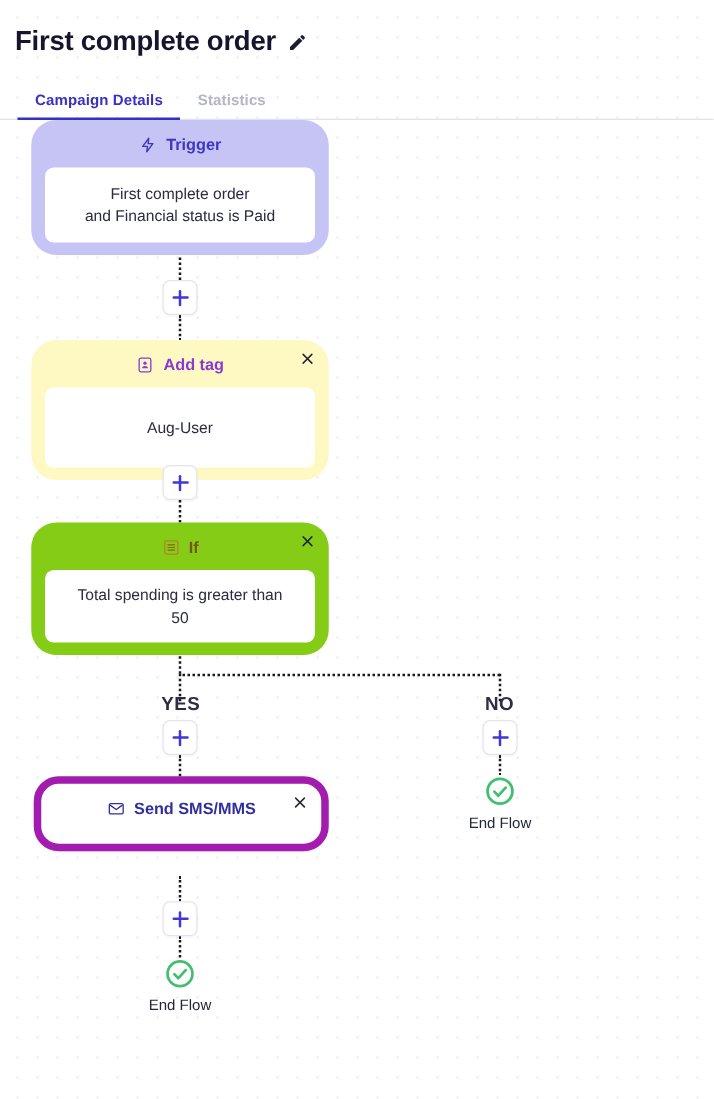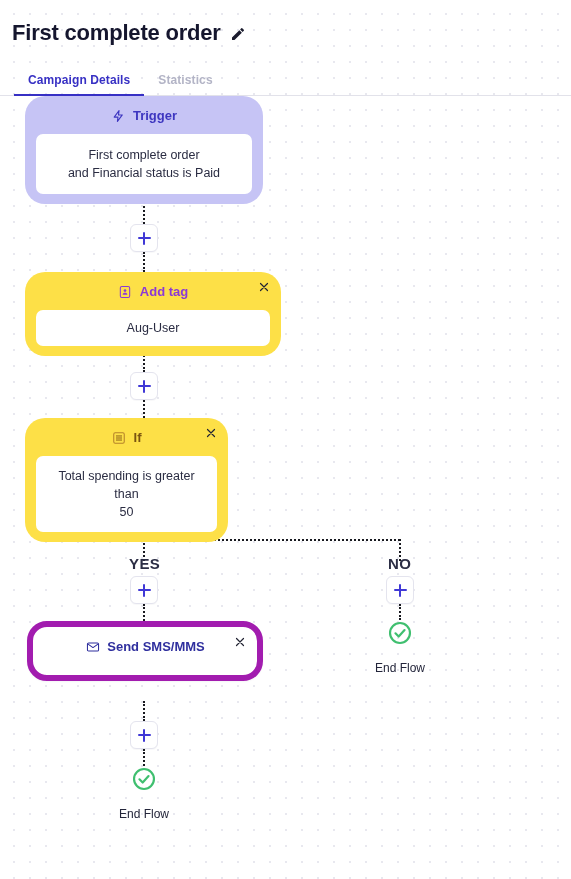--- a/index.html
+++ b/index.html
@@ -118,21 +118,21 @@
     justify-content: center;
     width: 15px; height: 15px;
   }
   .node-body {
     background: #ffffff;
     border-radius: 7px;
     text-align: center;
     font-size: 12.5px;
     color: #2a2c42;
     line-height: 1.45;
-    padding: 9px 10px;
+    padding: 23px 10px;
   }
   .node-close {
     position: absolute;
     top: 7px; right: 9px;
     width: 16px; height: 16px;
     display: flex;
     align-items: center;
     justify-content: center;
     cursor: pointer;
     color: #232433;
@@ -142,29 +142,29 @@
   .node-trigger {
     left: 25px; top: 0px;
     width: 238px;
     background: #c6c4f5;
   }
   .node-trigger .node-head { color: #3d36c0; }
   .node-trigger .node-body { padding: 12px 10px; }
 
   .node-addtag {
     left: 25px; top: 176px;
-    width: 256px;
-    background: #fde047;
+    width: 238px;
+    background: #fef9c3;
   }
   .node-addtag .node-head { color: #8b39d6; }
 
   .node-if {
     left: 25px; top: 322px;
-    width: 203px;
-    background: #fde047;
+    width: 238px;
+    background: #84cc16;
   }
   .node-if .node-head { color: #7a5410; }
   .node-if .node-body { padding: 11px 10px; }
 
   .node-sms {
     left: 27px; top: 525px;
     width: 236px;
     background: #ffffff;
     border: 6px solid #a21caf;
     box-shadow: 0 1px 2px rgba(20,20,50,.04);
@@ -207,21 +207,21 @@
     letter-spacing: .4px;
     white-space: nowrap;
   }
 
   
   .end-flow {
     position: absolute;
     display: flex;
     flex-direction: column;
     align-items: center;
-    gap: 15px;
+    gap: 5px;
     width: 80px;
   }
   .end-flow .end-icon {
     width: 26px; height: 26px;
     display: block;
   }
   .end-flow .end-label {
     font-size: 12px;
     color: #23253a;
     font-weight: 400;

